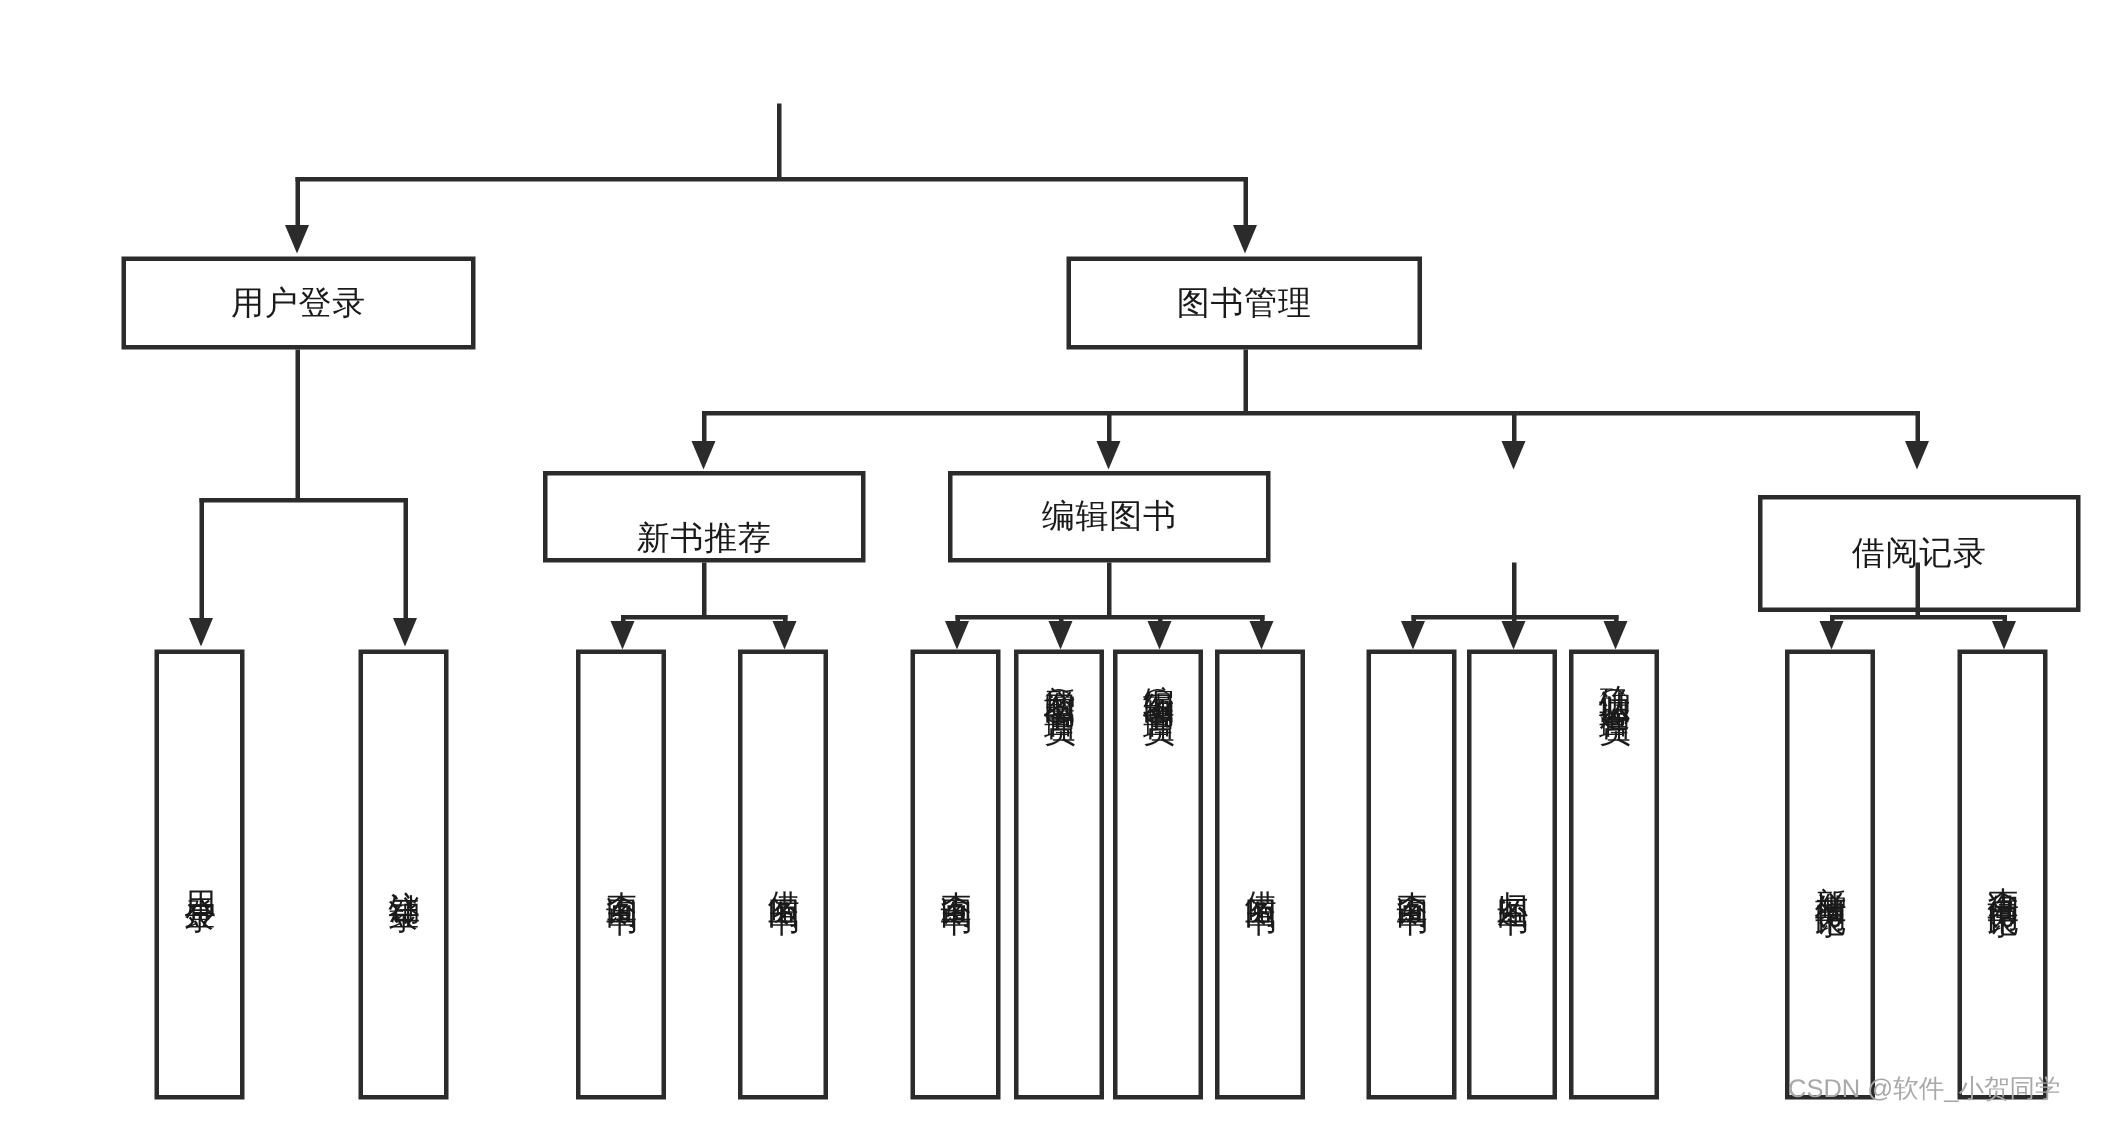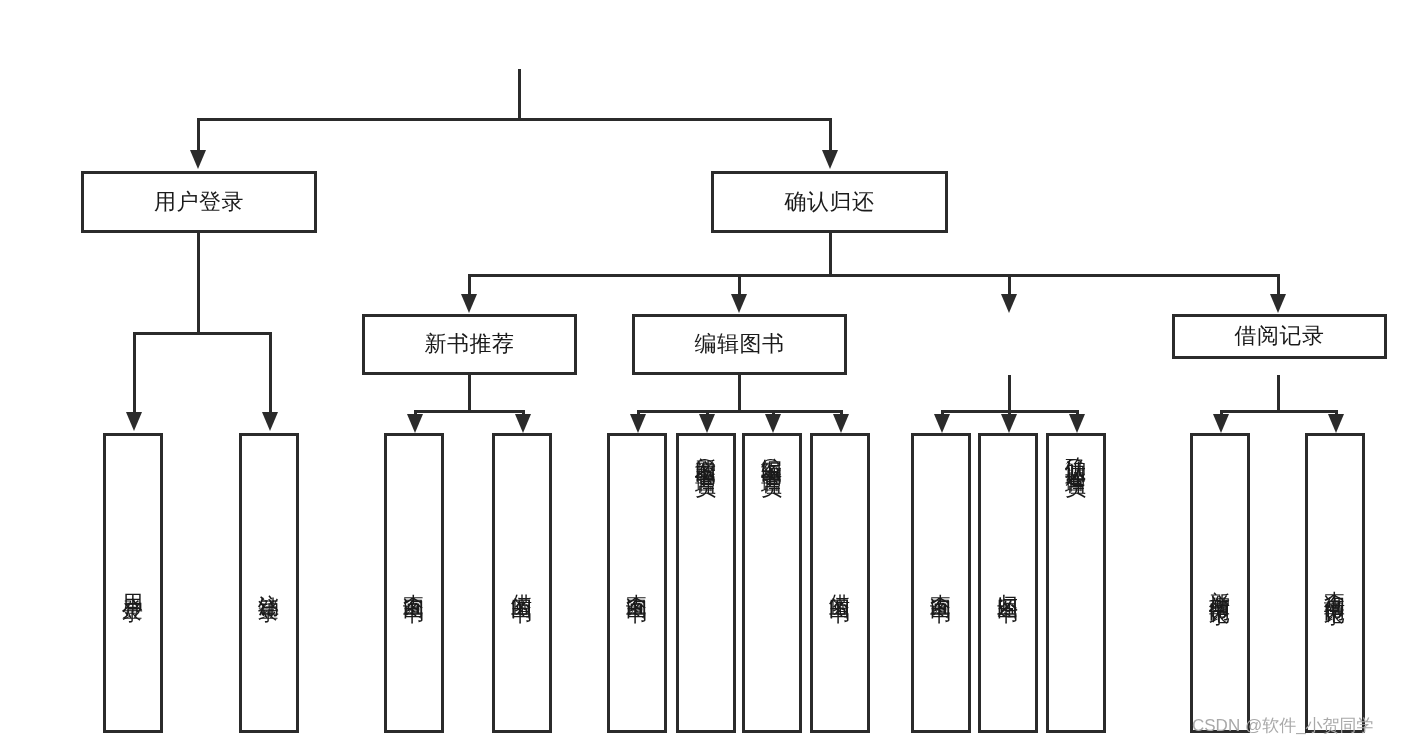--- a/index.html
+++ b/index.html
@@ -96,48 +96,48 @@
   <div class="vline" style="left:197px; top:118px; height:34px;"></div>
   <div class="arrow" style="left:190px; top:150px;"></div>
   <div class="vline" style="left:829px; top:118px; height:34px;"></div>
   <div class="arrow" style="left:822px; top:150px;"></div>
 
   <div class="node horiz" style="left:81px; top:171px; width:236px; height:62px;">
     <span class="label">用户登录</span>
   </div>
 
   <div class="node horiz" style="left:711px; top:171px; width:237px; height:62px;">
-    <span class="label">确认归还</span>
+    <span class="label">图书管理</span>
   </div>
 
   <div class="vline" style="left:197px; top:233px; height:101px;"></div>
   <div class="hline" style="left:133px; top:332px; width:139px;"></div>
   <div class="vline" style="left:133px; top:332px; height:82px;"></div>
   <div class="arrow" style="left:126px; top:412px;"></div>
   <div class="vline" style="left:269px; top:332px; height:82px;"></div>
   <div class="arrow" style="left:262px; top:412px;"></div>
 
   <div class="vline" style="left:829px; top:233px; height:42px;"></div>
   <div class="hline" style="left:468px; top:274px; width:812px;"></div>
   <div class="vline" style="left:468px; top:274px; height:22px;"></div>
   <div class="arrow" style="left:461px; top:294px;"></div>
   <div class="vline" style="left:738px; top:274px; height:22px;"></div>
   <div class="arrow" style="left:731px; top:294px;"></div>
   <div class="vline" style="left:1008px; top:274px; height:22px;"></div>
   <div class="arrow" style="left:1001px; top:294px;"></div>
   <div class="vline" style="left:1277px; top:274px; height:22px;"></div>
   <div class="arrow" style="left:1270px; top:294px;"></div>
 
-  <div class="node horiz" style="left:362px; top:314px; width:215px; height:61px;">
+  <div class="node horiz" style="left:362px; top:314px; width:215px; height:61px;align-items:flex-end;">
     <span class="label">新书推荐</span>
   </div>
   <div class="node horiz" style="left:632px; top:314px; width:215px; height:61px;">
     <span class="label">编辑图书</span>
   </div>
-  <div class="node horiz" style="left:1172px; top:314px; width:215px; height:45px;">
+  <div class="node horiz" style="left:1172px; top:330px; width:215px; height:78px;">
     <span class="label">借阅记录</span>
   </div>
 
   <div class="vline" style="left:468px; top:375px; height:37px;"></div>
   <div class="hline" style="left:414px; top:410px; width:111px;"></div>
   <div class="vline" style="left:414px; top:410px; height:10px;"></div>
   <div class="arrow" style="left:407px; top:414px;"></div>
   <div class="vline" style="left:522px; top:410px; height:10px;"></div>
   <div class="arrow" style="left:515px; top:414px;"></div>
 

